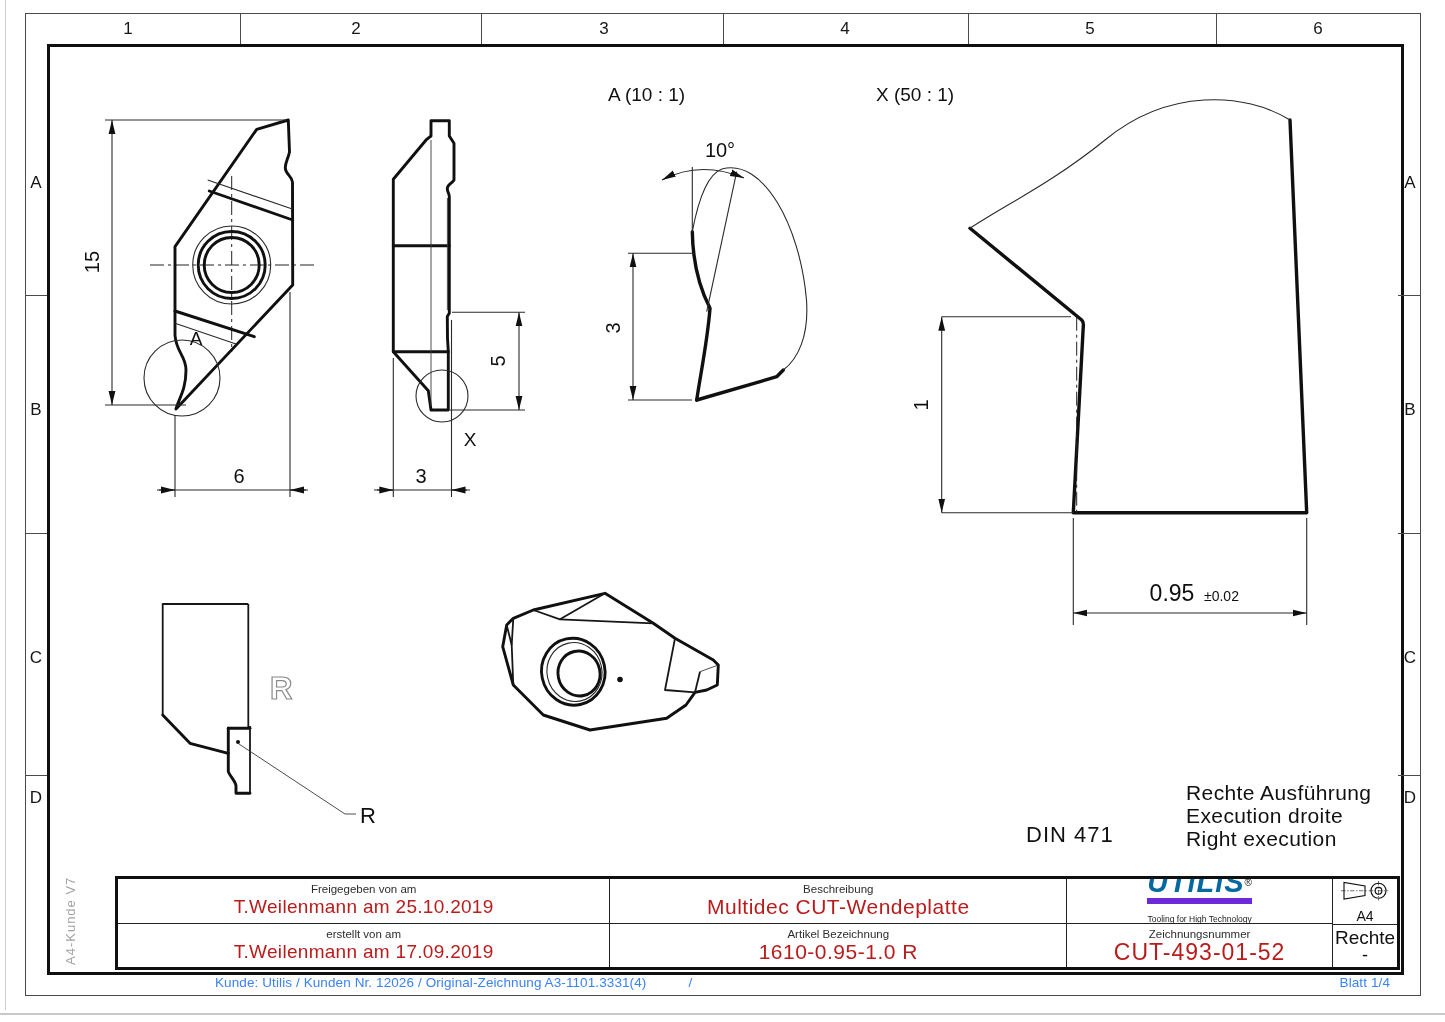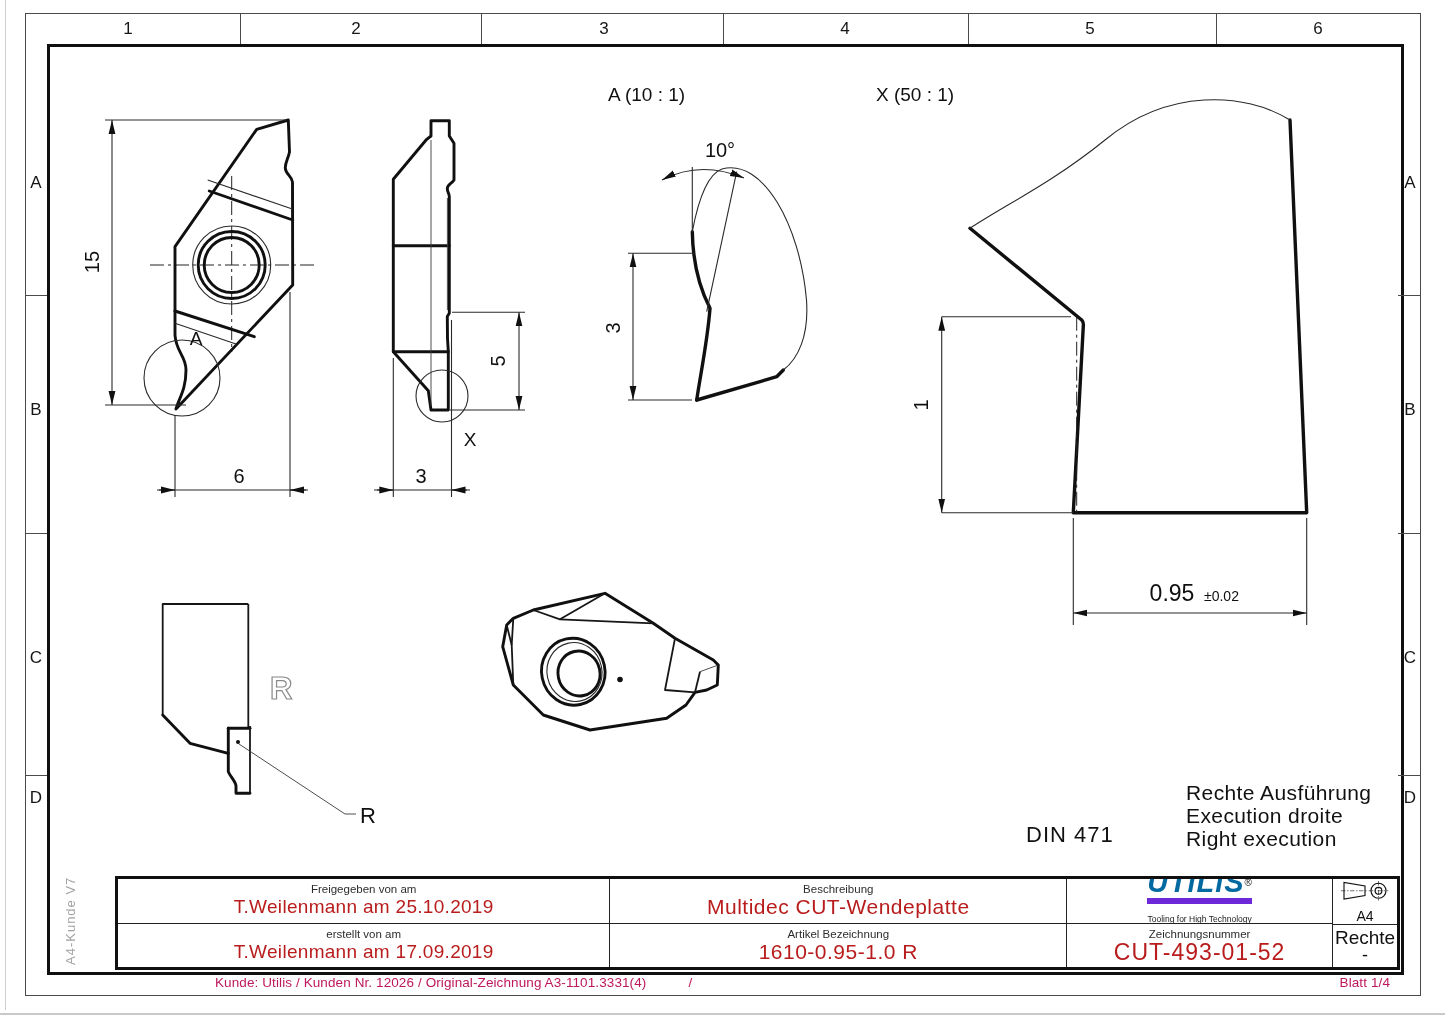--- a/index.html
+++ b/index.html
@@ -46,21 +46,21 @@
   .logo-wrap{position:relative;line-height:26px;text-align:center;}
   .logo-txt{font-size:29px;font-weight:bold;font-style:italic;letter-spacing:1px;color:#0369a1;}
   .logo-reg{font-size:10px;vertical-align:super;}
   .logo-tag{font-size:8.5px;color:#222;border-top:6px solid #6d28d9;margin-top:-2px;padding-top:2px;}
   .a4cell{justify-content:flex-start;padding-top:2px;}
   .a4txt{font-size:14px;line-height:15px;margin-top:8px;}
   .idxcap{font-size:19px;line-height:18px;}
   .idxval{font-size:18px;line-height:16px;}
   
   .footer{position:absolute;left:47px;top:969px;width:1351px;height:26px;display:flex;align-items:center;
-      font-size:13.5px;letter-spacing:0.1px;color:#be185d;white-space:nowrap;}
+      font-size:13.5px;letter-spacing:0.1px;color:#3b82f6;white-space:nowrap;}
   .f-left{margin-left:168px;}
   .f-sep{margin-left:42px;margin-right:30px;}
   .f-sheet{margin-left:auto;margin-right:8px;}
 </style>
 </head>
 <body>
 
 <div id="page">
 
   <div class="scan-left"></div>

